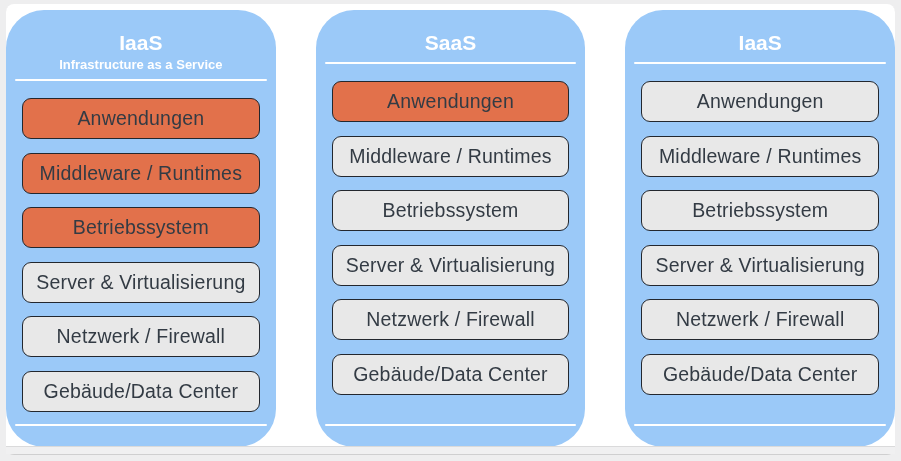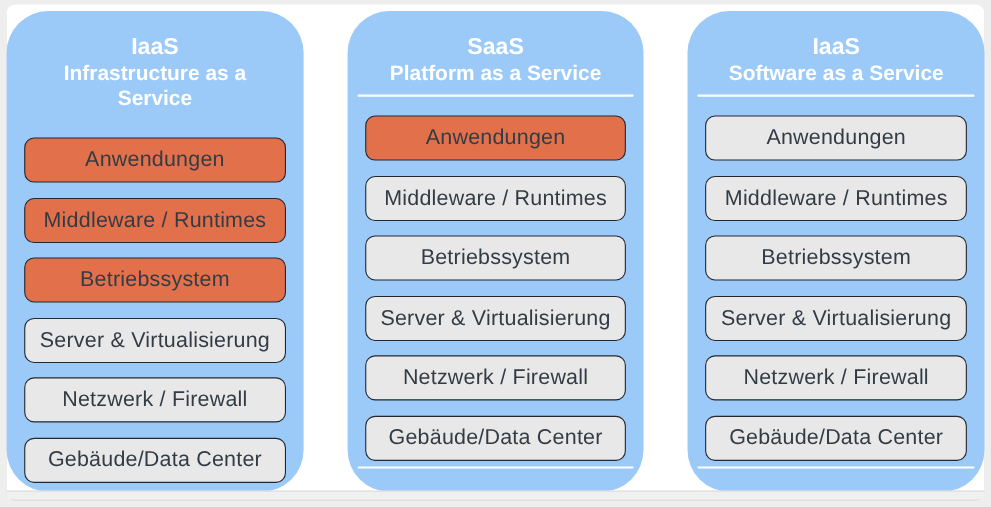--- a/index.html
+++ b/index.html
@@ -44,21 +44,21 @@
   .col-title {
     color: var(--header-text, #ffffff);
     font-size: 21px;
     font-weight: bold;
     line-height: 1.15;
     margin-top: 7px;
     text-align: center;
   }
   .col-subtitle {
     color: var(--header-text, #ffffff);
-    font-size: 19px;
+    font-size: 13px;
     font-weight: bold;
     margin-top: 2px;
     text-align: center;
   }
   .header-divider {
     width: 106%;
     height: 2px;
     background: var(--header-text, #ffffff);
     margin-top: 7px;
     border-radius: 1px;
@@ -120,36 +120,34 @@
         <div class="layer-box highlighted">Betriebssystem</div>
         <div class="layer-box">Server &amp; Virtualisierung</div>
         <div class="layer-box">Netzwerk / Firewall</div>
         <div class="layer-box">Gebäude/Data Center</div>
       </div>
       <div class="footer-divider"></div>
     </div>
 
     <div class="service-column">
       <div class="col-title">SaaS</div>
-      <div class="col-subtitle">Platform as a Service</div>
       <div class="header-divider"></div>
       <div class="layers">
         <div class="layer-box highlighted">Anwendungen</div>
         <div class="layer-box">Middleware / Runtimes</div>
         <div class="layer-box">Betriebssystem</div>
         <div class="layer-box">Server &amp; Virtualisierung</div>
         <div class="layer-box">Netzwerk / Firewall</div>
         <div class="layer-box">Gebäude/Data Center</div>
       </div>
       <div class="footer-divider"></div>
     </div>
 
     <div class="service-column">
       <div class="col-title">IaaS</div>
-      <div class="col-subtitle">Software as a Service</div>
       <div class="header-divider"></div>
       <div class="layers">
         <div class="layer-box">Anwendungen</div>
         <div class="layer-box">Middleware / Runtimes</div>
         <div class="layer-box">Betriebssystem</div>
         <div class="layer-box">Server &amp; Virtualisierung</div>
         <div class="layer-box">Netzwerk / Firewall</div>
         <div class="layer-box">Gebäude/Data Center</div>
       </div>
       <div class="footer-divider"></div>

